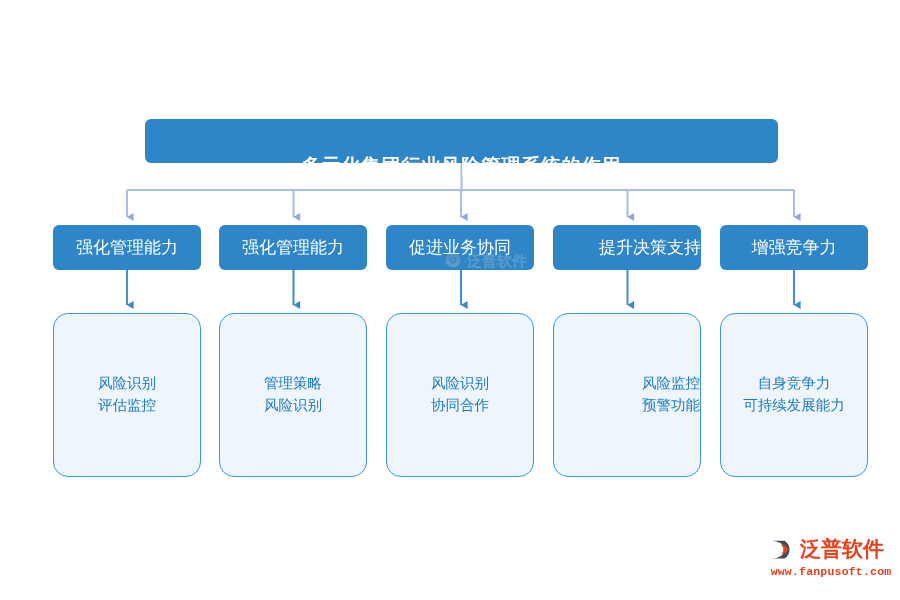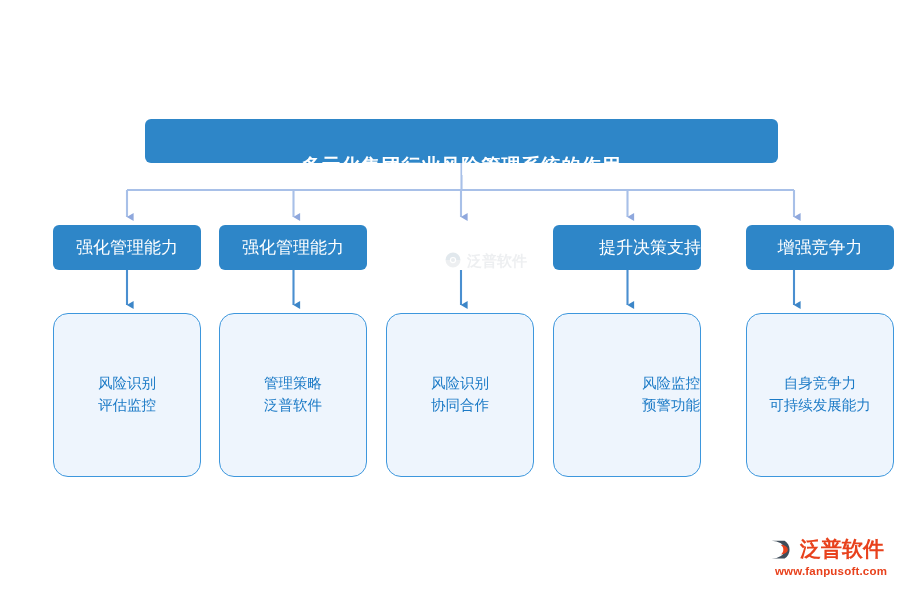--- a/index.html
+++ b/index.html
@@ -95,21 +95,21 @@
     line-height: 1.5;
     text-align: center;
     white-space: pre-line;
   }
 
   
   .col0 { left: 53px; }
   .col1 { left: 219px; }
   .col2 { left: 386px; }
   .col3 { left: 553px; justify-content: flex-end; }
-  .col4 { left: 720px; margin-left: 26px; }
+  .col4 { left: 720px; }
 
   
   .watermark-center {
     position: absolute;
     left: 443px;
     top: 243px;
     width: 120px;
     height: 34px;
     opacity: 0.30;
     display: flex;
@@ -160,20 +160,21 @@
   .logo-url {
     font-size: 11.5px;
     font-weight: bold;
     color: #e8411c;
     line-height: 1;
     margin-top: 3px;
     letter-spacing: 0.2px;
     white-space: nowrap;
     text-align: center;
     width: 122px;
+    font-family: Liberation Mono, monospace;
   }
 </style>
 </head>
 <body>
 
 <div id="canvas">
 
   <svg id="connectors" viewBox="0 0 900 600" width="900" height="600">
     <defs>
       <marker id="arrowLight" markerWidth="9" markerHeight="9" refX="4.5" refY="7.4" orient="auto" markerUnits="userSpaceOnUse">
@@ -204,34 +205,37 @@
   <div class="title-box">
     <span class="title-text">多元化集团行业风险管理系统的作用</span>
   </div>
 
   <div class="cat-box col0">
     <span class="cat-text">强化管理能力</span>
   </div>
   <div class="cat-box col1">
     <span class="cat-text">强化管理能力</span>
   </div>
+  <div class="cat-box col2">
+    <span class="cat-text">促进业务协同</span>
+  </div>
   <div class="cat-box col3">
     <span class="cat-text">提升决策支持</span>
   </div>
   <div class="cat-box col4">
     <span class="cat-text">增强竞争力</span>
   </div>
 
   <div class="detail-box col0">
     <span class="detail-text">风险识别
 评估监控</span>
   </div>
   <div class="detail-box col1">
     <span class="detail-text">管理策略
-泛普软件</span>
+风险识别</span>
   </div>
   <div class="detail-box col2">
     <span class="detail-text">风险识别
 协同合作</span>
   </div>
   <div class="detail-box col3">
     <span class="detail-text">风险监控
 预警功能</span>
   </div>
   <div class="detail-box col4">

